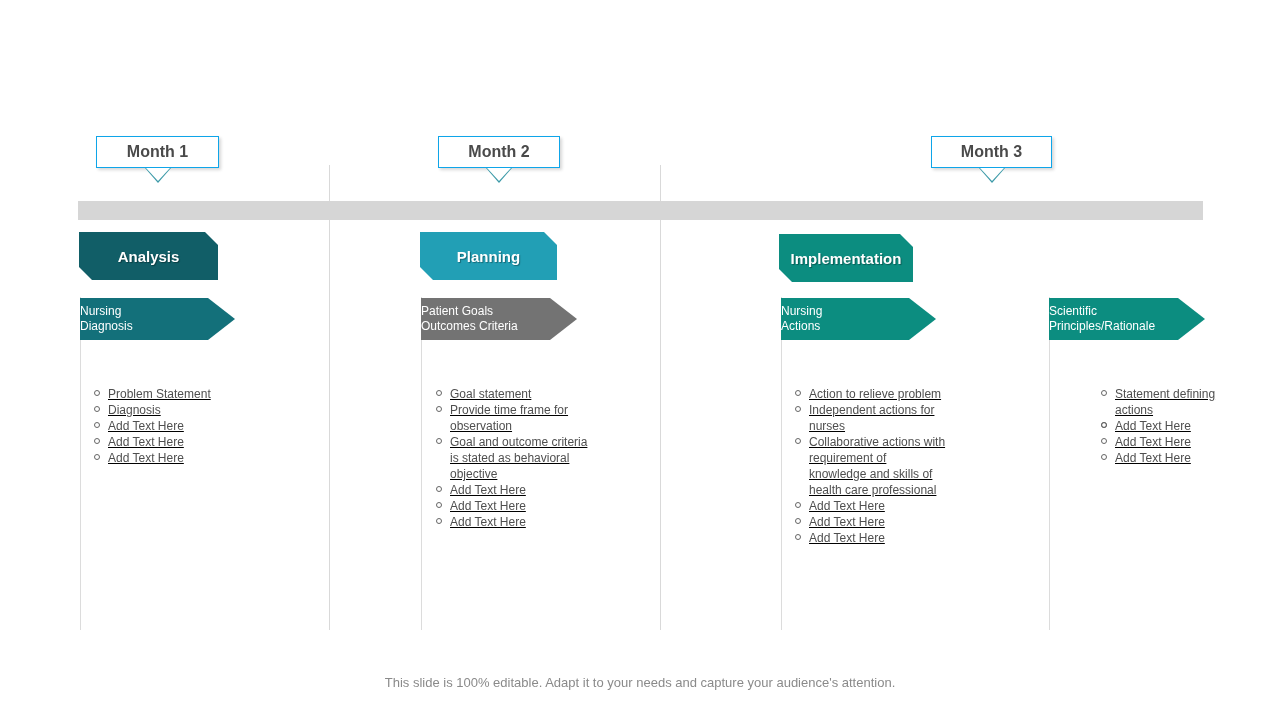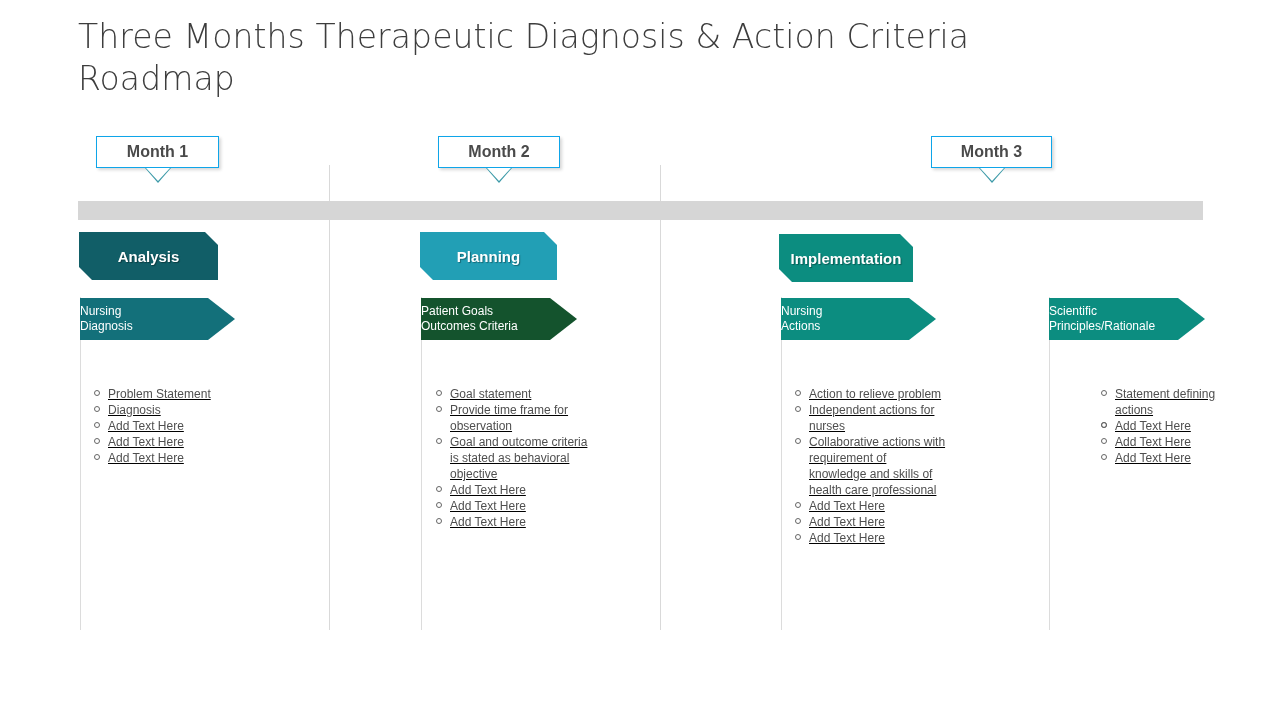--- a/index.html
+++ b/index.html
@@ -168,21 +168,20 @@
     text-align: center;
     font-size: 13px;
     color: #8a8a8a;
   }
 </style>
 </head>
 <body>
 
 <div id="slide">
 
-  <div id="title">Three Months Therapeutic Diagnosis &amp; Action Criteria Roadmap</div>
 
   <div class="month-callout" style="left:96px; top:136px; width:123px;">
     <span class="month-label">Month 1</span>
     <span class="notch-outer"></span>
     <span class="notch-inner"></span>
   </div>
 
   <div class="month-callout" style="left:438px; top:136px; width:122px;">
     <span class="month-label">Month 2</span>
     <span class="notch-outer"></span>
@@ -219,21 +218,21 @@
   </div>
   <ul class="bullet-list" style="left:86px; top:386px; width:180px;">
     <li class="bullet-item"><span class="bullet-marker"></span><span>Problem Statement</span></li>
     <li class="bullet-item"><span class="bullet-marker"></span><span>Diagnosis</span></li>
     <li class="bullet-item"><span class="bullet-marker"></span><span>Add Text Here</span></li>
     <li class="bullet-item"><span class="bullet-marker"></span><span>Add Text Here</span></li>
     <li class="bullet-item"><span class="bullet-marker"></span><span>Add Text Here</span></li>
   </ul>
 
   <div class="column-rule" style="left:421px; top:297px; height:333px;"></div>
-  <div class="chevron" style="left:421px; top:298px; width:156px; background:#14532d;">
+  <div class="chevron" style="left:421px; top:298px; width:156px; background:#737373;">
     <span class="chevron-label">Patient Goals
 Outcomes Criteria</span>
   </div>
   <ul class="bullet-list" style="left:428px; top:386px; width:165px;">
     <li class="bullet-item"><span class="bullet-marker"></span><span>Goal statement</span></li>
     <li class="bullet-item"><span class="bullet-marker"></span><span>Provide  time frame  for observation</span></li>
     <li class="bullet-item"><span class="bullet-marker"></span><span>Goal and outcome criteria is stated as behavioral  objective</span></li>
     <li class="bullet-item"><span class="bullet-marker"></span><span>Add Text Here</span></li>
     <li class="bullet-item"><span class="bullet-marker"></span><span>Add Text Here</span></li>
     <li class="bullet-item"><span class="bullet-marker"></span><span>Add Text Here</span></li>
@@ -259,14 +258,15 @@
 Principles/Rationale</span>
   </div>
   <ul class="bullet-list" style="left:1093px; top:386px; width:160px;">
     <li class="bullet-item"><span class="bullet-marker"></span><span>Statement defining actions</span></li>
     <li class="bullet-item"><span class="bullet-marker"></span></li>
     <li class="bullet-item"><span class="bullet-marker"></span><span>Add Text Here</span></li>
     <li class="bullet-item"><span class="bullet-marker"></span><span>Add Text Here</span></li>
     <li class="bullet-item"><span class="bullet-marker"></span><span>Add Text Here</span></li>
   </ul>
 
+  <div id="footer">This slide is 100% editable. Adapt it to your needs and capture your audience's attention.</div>
 
 </div>
 
 </body></html>

